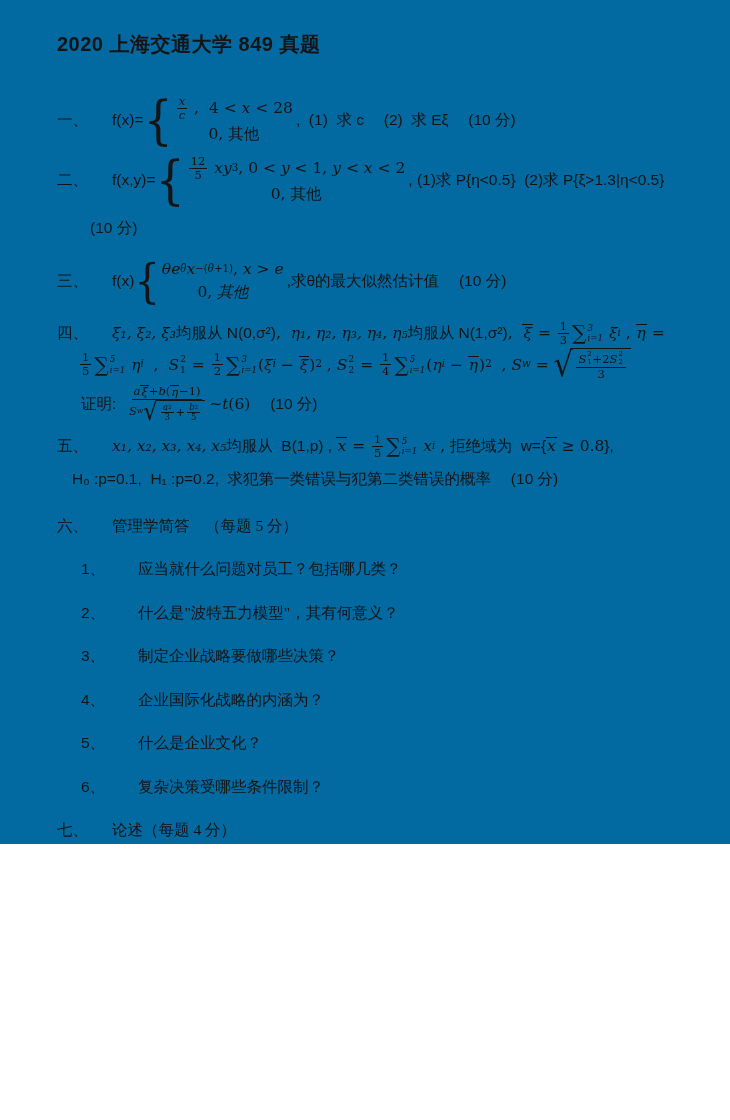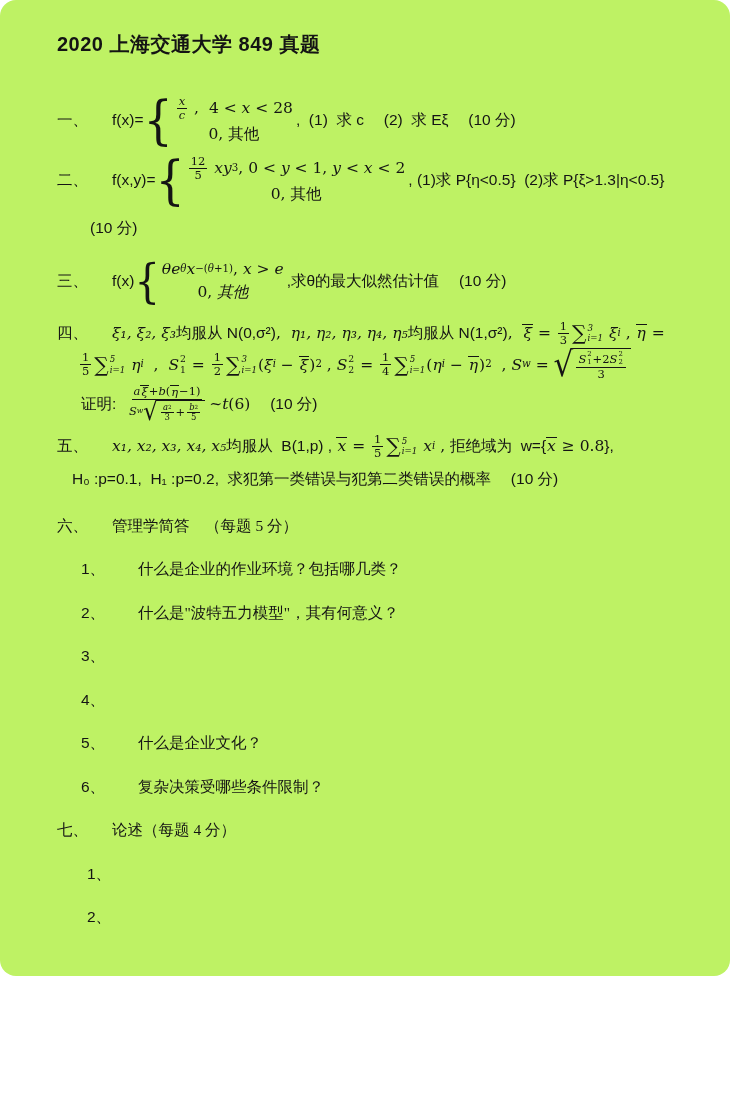--- a/index.html
+++ b/index.html
@@ -1,19 +1,19 @@
 <!DOCTYPE html>
 <html><head>
 <meta charset="utf-8">
 <style>
   html,body{margin:0;padding:0;background:#fff;}
   .page{
-    position:relative;width:730px;height:976px;background:#bef264;color:#141414;
+    position:relative;width:730px;height:844px;background:#0369a1;color:#141414;
     box-sizing:border-box;padding:30px 36px 0 57px;overflow:hidden;
-    font-family:"Liberation Sans","DejaVu Sans",sans-serif;font-size:15.5px;line-height:1.45;border-radius:16px;
+    font-family:"Liberation Sans","DejaVu Sans",sans-serif;font-size:15.5px;line-height:1.45;
   }
   .title{font-size:20px;font-weight:700;letter-spacing:0.5px;}
   .qline{display:flex;align-items:center;}
   .qhead{display:flex;align-items:baseline;}
   .qnum{flex:none;width:55px;white-space:pre;}
   .fpre{white-space:pre;}
   .tail{white-space:pre;margin-left:3px;text-align:right;}
   .cases{display:inline-flex;align-items:center;}
   .cbrace{font-family:"DejaVu Serif","Liberation Serif",serif;line-height:0.85;transform:scaleY(1.15);}
   .b46{font-size:46px;} .b40{font-size:40px;}
@@ -116,31 +116,33 @@
     <span class="crow"><span class="mv">x₁, x₂, x₃, x₄, x₅</span><span class="mt">均服从  B(1,p) , </span><span class="mbar"><span class="mv">x</span></span><span class="mm"> = </span><span class="mfrac"><span class="fn"><span class="mm">1</span></span><span class="fd"><span class="mm">5</span></span></span><span class="msum"><span class="sg">∑</span><span class="scol"><span class="sa">5</span><span class="sb">i=1</span></span></span><span class="mv"> x</span><span class="msub"><span class="mv">i</span></span><span class="mm"> , </span><span class="mt">拒绝域为  w={</span><span class="mbar"><span class="mv">x</span></span><span class="mm"> ≥ 0.8</span><span class="mt">},</span></span>
   </div>
   <div class="m-q5b">H₀ :p=0.1,  H₁ :p=0.2,  求犯第一类错误与犯第二类错误的概率　 (10 分)</div>
 
   <div class="qhead m-q6h">
     <span class="qnum">六、</span>
     <span class="itext">管理学简答　（每题 5 分）</span>
   </div>
   <div class="m-item">
     <span class="inum">1、</span>
-    <span class="itext">什么是企业的作业环境？包括哪几类？</span>
+    <span class="itext">应当就什么问题对员工？包括哪几类？</span>
   </div>
   <div class="m-item">
     <span class="inum">2、</span>
     <span class="itext">什么是"波特五力模型"，其有何意义？</span>
   </div>
   <div class="m-item">
     <span class="inum">3、</span>
+    <span class="itext">制定企业战略要做哪些决策？</span>
   </div>
   <div class="m-item">
     <span class="inum">4、</span>
+    <span class="itext">企业国际化战略的内涵为？</span>
   </div>
   <div class="m-item">
     <span class="inum">5、</span>
     <span class="itext">什么是企业文化？</span>
   </div>
   <div class="m-item">
     <span class="inum">6、</span>
     <span class="itext">复杂决策受哪些条件限制？</span>
   </div>
 

